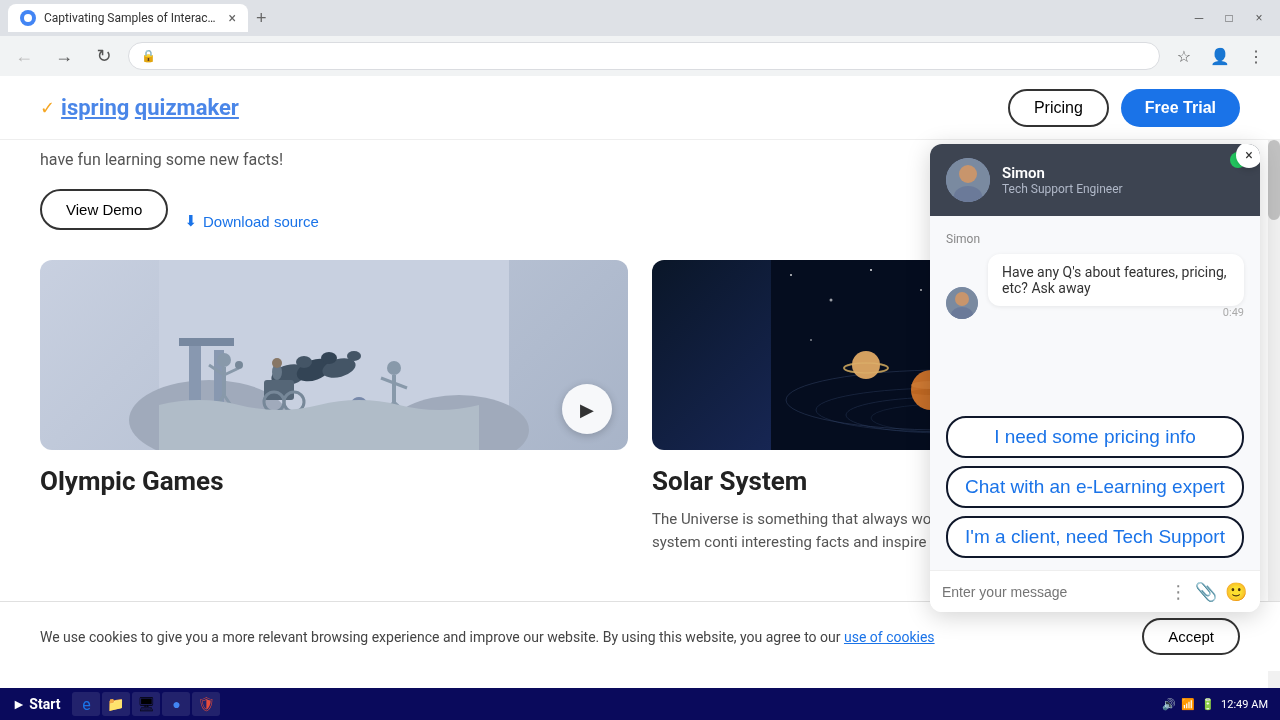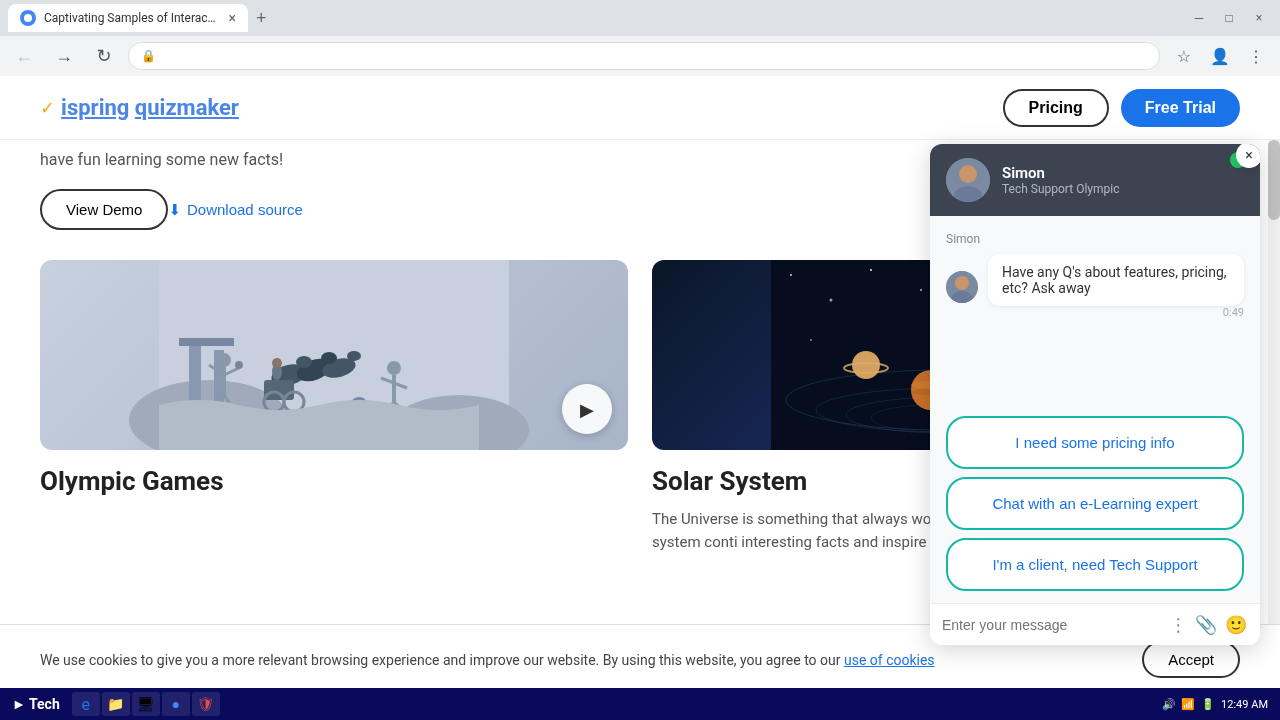--- a/index.html
+++ b/index.html
@@ -26,28 +26,28 @@
     
     .page-content { background: #fff; height: calc(720px - 76px); overflow: hidden; position: relative; }
 
     
     .site-header { display: flex; align-items: center; justify-content: space-between; padding: 0 40px; height: 64px; border-bottom: 1px solid #eee; }
     .site-logo { display: flex; align-items: center; gap: 6px; }
     .logo-icon { color: #f5a623; font-size: 18px; }
     .logo-text { font-size: 22px; color: #333; }
     .logo-text span { color: #4a86e8; font-weight: 700; text-decoration: underline; }
     .header-nav { display: flex; align-items: center; gap: 12px; }
-    .btn-pricing { border: 2px solid #333; border-radius: 24px; padding: 8px 24px; background: #fff; font-size: 16px; cursor: pointer; font-weight: 700; }
+    .btn-pricing { border: 2px solid #333; border-radius: 24px; padding: 8px 24px; background: #fff; font-size: 16px; cursor: pointer; font-weight: 400; }
     .btn-free-trial { border: none; border-radius: 24px; padding: 10px 24px; background: #1a73e8; color: #fff; font-size: 16px; cursor: pointer; font-weight: 600; }
 
     
     .main-content { padding: 0 40px; padding-top: 10px; }
     .subtitle-text { color: #555; font-size: 16px; margin-bottom: 20px; }
 
-    .demo-buttons { display: flex; align-items: center; margin-bottom: 30px; }
+    .demo-buttons { display: flex; align-items: flex-end; gap: 16px; margin-bottom: 30px; }
     .btn-view-demo { border: 2px solid #333; border-radius: 24px; padding: 10px 24px; background: #fff; font-size: 15px; cursor: pointer; font-weight: 500; }
     .btn-download { border: none; background: none; color: #1a73e8; font-size: 15px; cursor: pointer; display: flex; align-items: center; gap: 6px; }
 
     
     .cards-row { display: flex; gap: 24px; margin-top: 10px; }
     .card { flex: 1; }
     .card-image { width: 100%; height: 190px; border-radius: 12px; overflow: hidden; position: relative; background: #e8eaf0; display: flex; align-items: center; justify-content: center; }
     .card-image-olympic { background: linear-gradient(135deg, #c8d0e0 0%, #a8b4c8 100%); }
     .card-image-solar { background: linear-gradient(135deg, #0a1628 0%, #1a2a5e 50%, #0d1f4a 100%); }
     .play-btn { position: absolute; bottom: 16px; right: 16px; width: 50px; height: 50px; background: rgba(255,255,255,0.9); border-radius: 50%; display: flex; align-items: center; justify-content: center; font-size: 18px; color: #333; box-shadow: 0 2px 8px rgba(0,0,0,0.2); }
@@ -62,27 +62,27 @@
     .chat-header { background: #3d4451; padding: 14px 16px; display: flex; align-items: center; gap: 12px; position: relative; }
     .chat-avatar { width: 44px; height: 44px; border-radius: 50%; background: #8899bb; overflow: hidden; flex-shrink: 0; display: flex; align-items: center; justify-content: center; }
     .chat-agent-info { flex: 1; }
     .chat-agent-name { color: #fff; font-size: 15px; font-weight: 600; }
     .chat-agent-role { color: #b0b8c8; font-size: 12px; }
     .chat-header-close { position: absolute; top: -2px; right: -2px; width: 26px; height: 26px; background: #fff; border-radius: 50%; display: flex; align-items: center; justify-content: center; font-size: 14px; cursor: pointer; color: #333; box-shadow: 0 2px 6px rgba(0,0,0,0.15); z-index: 10; }
     .chat-online-dot { position: absolute; top: 8px; right: 14px; width: 16px; height: 16px; background: #22c55e; border-radius: 50%; }
 
     .chat-body { padding: 16px; background: #f8f9fb; min-height: 200px; }
     .chat-sender-label { font-size: 12px; color: #888; margin-bottom: 8px; }
-    .chat-message-row { display: flex; align-items: center; gap: 10px; margin-bottom: 12px; }
+    .chat-message-row { display: flex; align-items: flex-end; gap: 10px; margin-bottom: 12px; }
     .chat-msg-avatar { width: 32px; height: 32px; border-radius: 50%; background: #8899bb; flex-shrink: 0; overflow: hidden; display: flex; align-items: center; justify-content: center; }
     .chat-bubble { background: #fff; border-radius: 12px; padding: 10px 14px; font-size: 14px; color: #333; box-shadow: 0 1px 4px rgba(0,0,0,0.08); flex: 1; }
     .chat-time { font-size: 11px; color: #aaa; margin-top: 0; text-align: right; }
 
     .chat-quick-replies { padding: 0 16px 12px; display: flex; flex-direction: column; gap: 8px; background: #f8f9fb; }
-    .quick-reply-btn { border: 2px solid #14b8a6; border-radius: 20px; background: #fff; color: #1a73e8; font-size: 15px; padding: 16px 16px; cursor: pointer; text-align: center; }
+    .quick-reply-btn { border: 2px solid #0f172a; border-radius: 20px; background: #fff; color: #1a73e8; font-size: 19px; padding: 8px 16px; cursor: pointer; text-align: center; }
 
     .chat-input-row { display: flex; align-items: center; padding: 10px 12px; border-top: 1px solid #eee; background: #fff; gap: 8px; }
     .chat-input { flex: 1; border: none; outline: none; font-size: 14px; color: #888; background: transparent; }
     .chat-input-actions { display: flex; gap: 8px; color: #888; }
     .chat-input-icon { font-size: 18px; cursor: pointer; }
 
     
     .cookie-banner { position: absolute; bottom: 0; left: 0; right: 0; background: #fff; border-top: 1px solid #e0e0e0; padding: 16px 40px; display: flex; align-items: center; justify-content: space-between; z-index: 50; }
     .cookie-text { font-size: 14px; color: #444; flex: 1; margin-right: 20px; }
     .cookie-link { color: #1a73e8; text-decoration: underline; cursor: pointer; }
@@ -289,21 +289,21 @@
     <div class="chat-header">
       <div class="chat-avatar">
         <svg width="44" height="44" viewBox="0 0 44 44" xmlns="http://www.w3.org/2000/svg">
           <circle cx="22" cy="22" r="22" fill="#7a8aa0"></circle>
           <circle cx="22" cy="16" r="9" fill="#c8956c"></circle>
           <ellipse cx="22" cy="38" rx="14" ry="10" fill="#6b7a99"></ellipse>
         </svg>
       </div>
       <div class="chat-agent-info">
         <div class="chat-agent-name">Simon</div>
-        <div class="chat-agent-role">Tech Support Olympic</div>
+        <div class="chat-agent-role">Tech Support Engineer</div>
       </div>
       <div class="chat-online-dot"></div>
       <div class="chat-header-close">×</div>
     </div>
 
     <div class="chat-body">
       <div class="chat-sender-label">Simon</div>
       <div class="chat-message-row">
         <div class="chat-msg-avatar">
           <svg width="32" height="32" viewBox="0 0 32 32" xmlns="http://www.w3.org/2000/svg">
@@ -328,32 +328,32 @@
     <div class="chat-input-row">
       <input class="chat-input" type="text" placeholder="Enter your message" style="">
       <div class="chat-input-actions">
         <span class="chat-input-icon">⋮</span>
         <span class="chat-input-icon">📎</span>
         <span class="chat-input-icon">🙂</span>
       </div>
     </div>
   </div>
 
-  <div class="cookie-banner" style="bottom: 26px;">
+  <div class="cookie-banner" style="bottom: 49px;">
     <span class="cookie-text">
       <span>We use cookies to give you a more relevant browsing experience and improve our website. By using this website, you agree to our </span><a class="cookie-link">use of cookies</a>
     </span>
     <button class="btn-accept">Accept</button>
   </div>
 
 </div>
 
 <div class="taskbar">
   <div class="taskbar-start">
-    <span class="taskbar-start-icon">► <span>Tech</span></span>
+    <span class="taskbar-start-icon">► <span>Start</span></span>
   </div>
   <div class="taskbar-items">
     <div class="taskbar-item">
         <span style="color:#1a73e8; font-size:16px;">e</span>
       </div>
     <div class="taskbar-item">
         <span>📁</span>
       </div>
     <div class="taskbar-item">
         <span>🖥</span>

